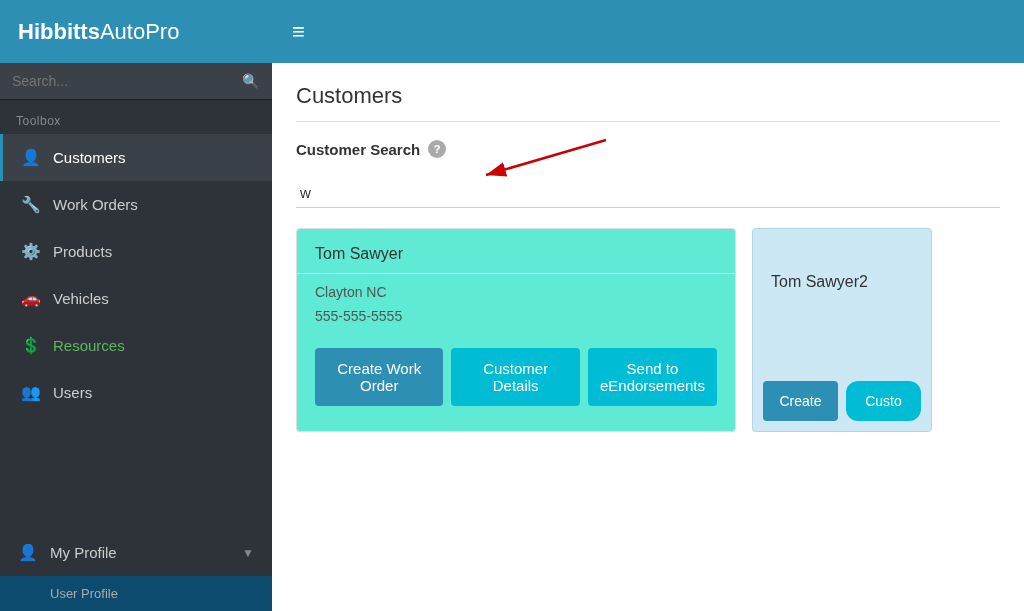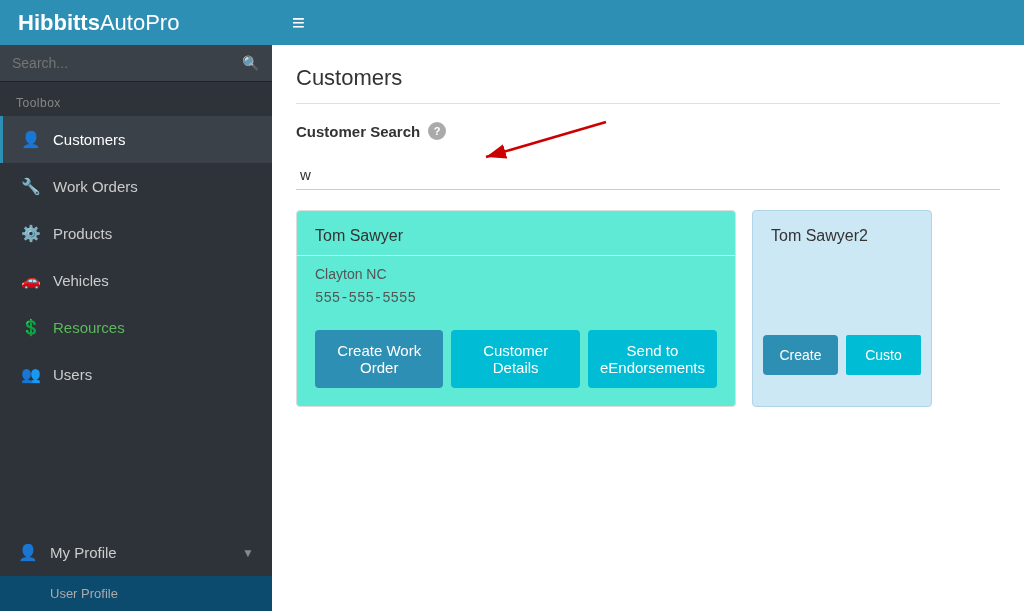--- a/index.html
+++ b/index.html
@@ -1,21 +1,21 @@
 <!DOCTYPE html>
 <html><head>
   <meta charset="utf-8">
   <style>
     * { box-sizing: border-box; margin: 0; padding: 0; }
     body { font-family: 'Segoe UI', Arial, sans-serif; display: flex; flex-direction: column; height: 611px; width: 1024px; overflow: hidden; background: #f5f5f5; }
 
     
     .top-header {
       background: #2e8fb5;
-      height: 45px;
+      height: 63px;
       display: flex;
       align-items: center;
       flex-shrink: 0;
     }
     .brand-area {
       width: 272px;
       padding-left: 18px;
       display: flex;
       align-items: center;
     }
@@ -188,21 +188,20 @@
     }
     .card-info {
       padding: 10px 18px 4px 18px;
       color: #555;
       font-size: 14px;
     }
     .card-phone {
       padding: 4px 18px 14px 18px;
       color: #555;
       font-size: 14px;
-      font-family: Liberation Mono, monospace;
     }
     .card-buttons {
       display: flex;
       gap: 8px;
       padding: 10px 18px 18px 18px;
     }
     .btn-primary {
       background: #2e8fb5;
       color: white;
       border: none;
@@ -230,20 +229,21 @@
       border-radius: 4px;
       flex: 0 0 180px;
       overflow: hidden;
       position: relative;
     }
     .partial-name {
       padding: 16px 18px 10px 18px;
       font-size: 16px;
       color: #333;
       font-weight: 400;
+      margin-top: 28px;
     }
     .partial-buttons {
       display: flex;
       flex-direction: row;
       gap: 8px;
       padding: 80px 10px 10px 10px;
     }
     .btn-partial-dark {
       background: #2e8fb5;
       color: white;
@@ -251,21 +251,21 @@
       border-radius: 4px;
       padding: 12px;
       font-size: 14px;
       cursor: pointer;
       width: 100%;
     }
     .btn-partial-cyan {
       background: #00bcd4;
       color: white;
       border: none;
-      border-radius: 2px;
+      border-radius: 12px;
       padding: 12px;
       font-size: 14px;
       cursor: pointer;
       width: 100%;
     }
 
     
     ::-webkit-scrollbar { width: 6px; }
     ::-webkit-scrollbar-track { background: #f0f0f0; }
     ::-webkit-scrollbar-thumb { background: #bbb; border-radius: 3px; }

